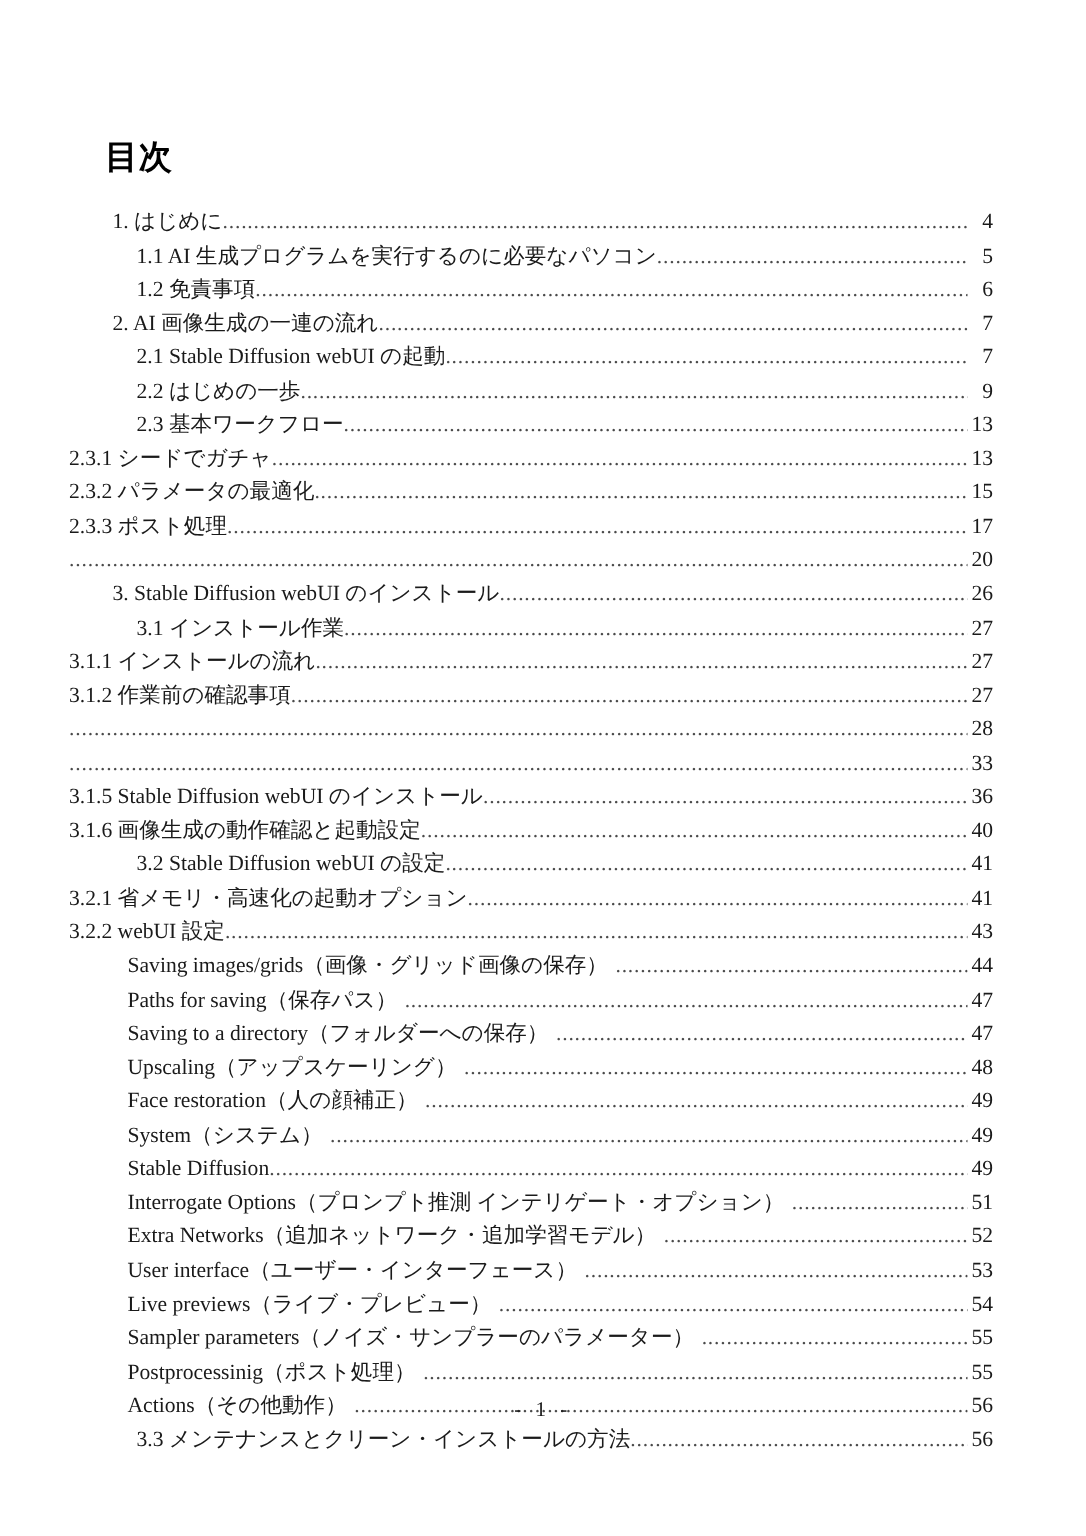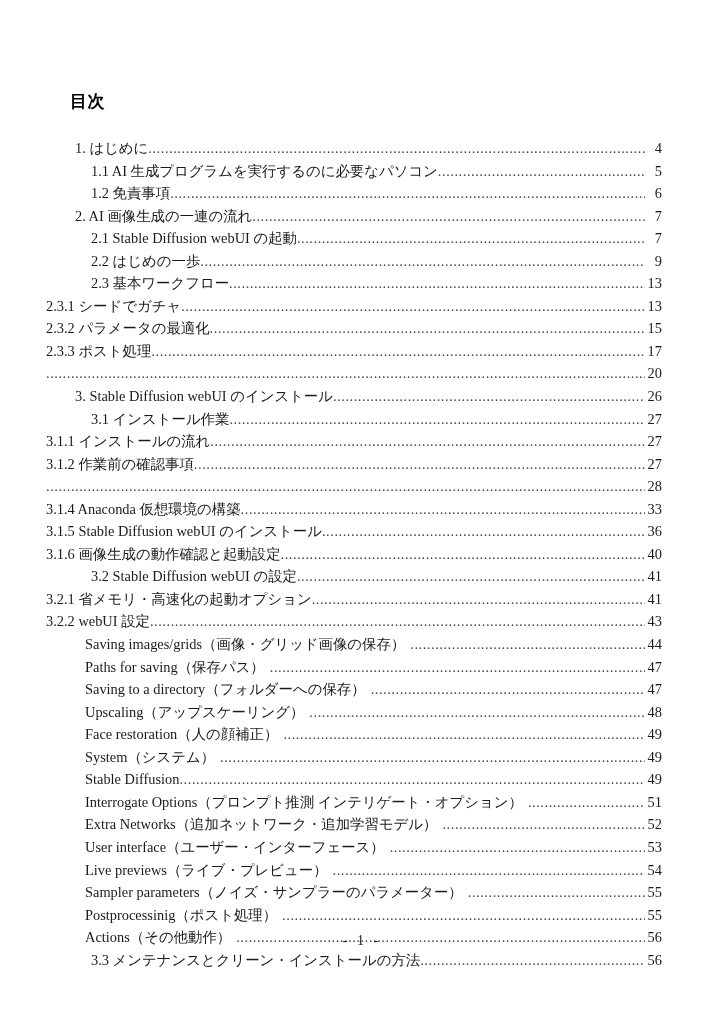--- a/index.html
+++ b/index.html
@@ -22,21 +22,21 @@
     width: 724px;
     height: 1024px;
     box-sizing: border-box;
   }
 
   
   .toc-title {
     position: absolute;
     left: 70px;
     top: 92px;
-    font-size: 17px;
+    font-size: 22px;
     font-weight: bold;
     letter-spacing: 0.5px;
     line-height: 1.2;
     color: #000000;
   }
 
   
   .toc-list {
     position: absolute;
     left: 0;
@@ -193,21 +193,20 @@
       <li class="toc-entry lvl3">
         <span class="toc-text">3.1.2 作業前の確認事項</span>
         <span class="toc-leader"></span>
         <span class="toc-page">27</span>
       </li>
       <li class="toc-entry lvl3">
         <span class="toc-leader"></span>
         <span class="toc-page">28</span>
       </li>
       <li class="toc-entry lvl3">
-        <span class="toc-text">3.1.4 Anaconda 仮想環境の構築</span>
         <span class="toc-leader"></span>
         <span class="toc-page">33</span>
       </li>
       <li class="toc-entry lvl3">
         <span class="toc-text">3.1.5 Stable Diffusion webUI のインストール</span>
         <span class="toc-leader"></span>
         <span class="toc-page">36</span>
       </li>
       <li class="toc-entry lvl3">
         <span class="toc-text">3.1.6 画像生成の動作確認と起動設定</span>

